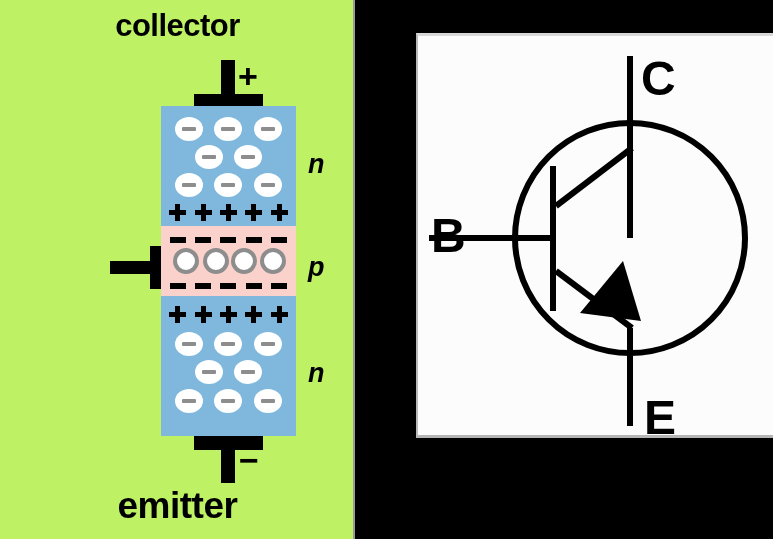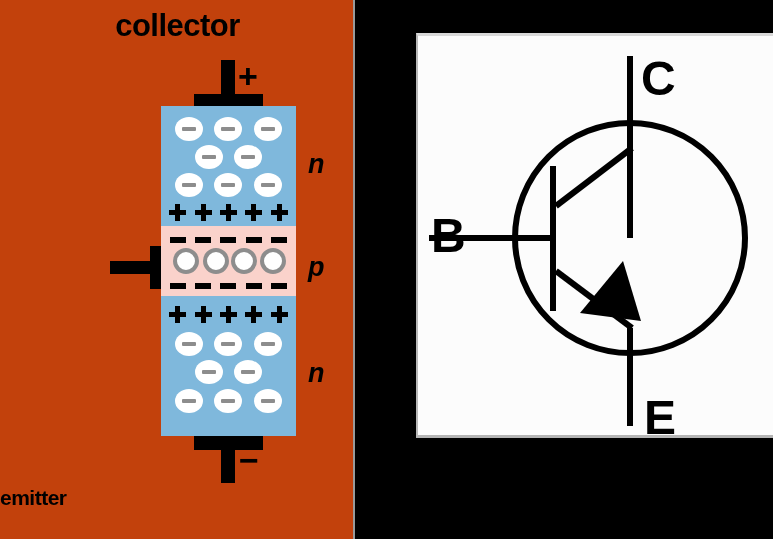--- a/index.html
+++ b/index.html
@@ -15,21 +15,21 @@
     background: #000000;
     overflow: hidden;
     font-family: "Liberation Sans", sans-serif;
   }
 
   
   #left-panel {
     position: absolute;
     left: 0; top: 0;
     width: 355px; height: 539px;
-    background: #c2410c;
+    background: #bef264;
     border-right: 2px solid #9a9a9a;
     box-sizing: border-box;
   }
 
   .lbl {
     position: absolute;
     color: #000;
     font-weight: bold;
     white-space: nowrap;
     line-height: 1;
@@ -37,22 +37,22 @@
   #collector-label {
     left: 0; top: 10px;
     width: 355px;
     text-align: center;
     font-size: 31px;
     letter-spacing: -0.5px;
   }
   #emitter-label {
     left: 0; top: 487px;
     width: 355px;
-    text-align: left;
-    font-size: 21px;
+    text-align: center;
+    font-size: 37px;
     letter-spacing: -0.5px;
   }
   #base-label {
     left: 10px; top: 251px;
     font-size: 31px;
     letter-spacing: -0.5px;
   }
 
   
   .region-letter {

